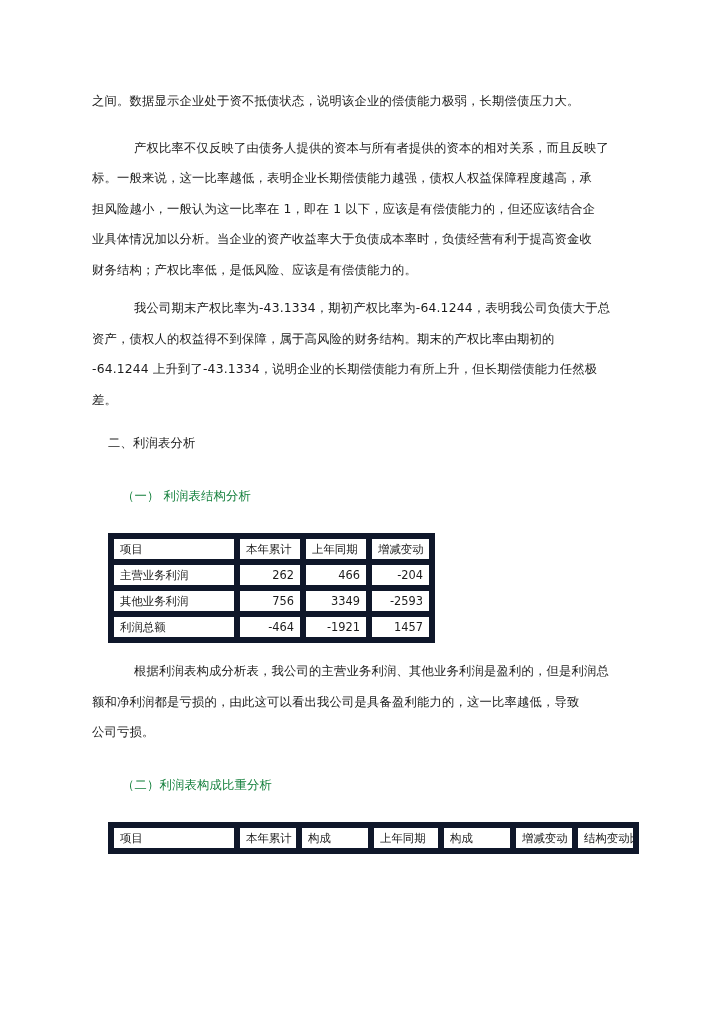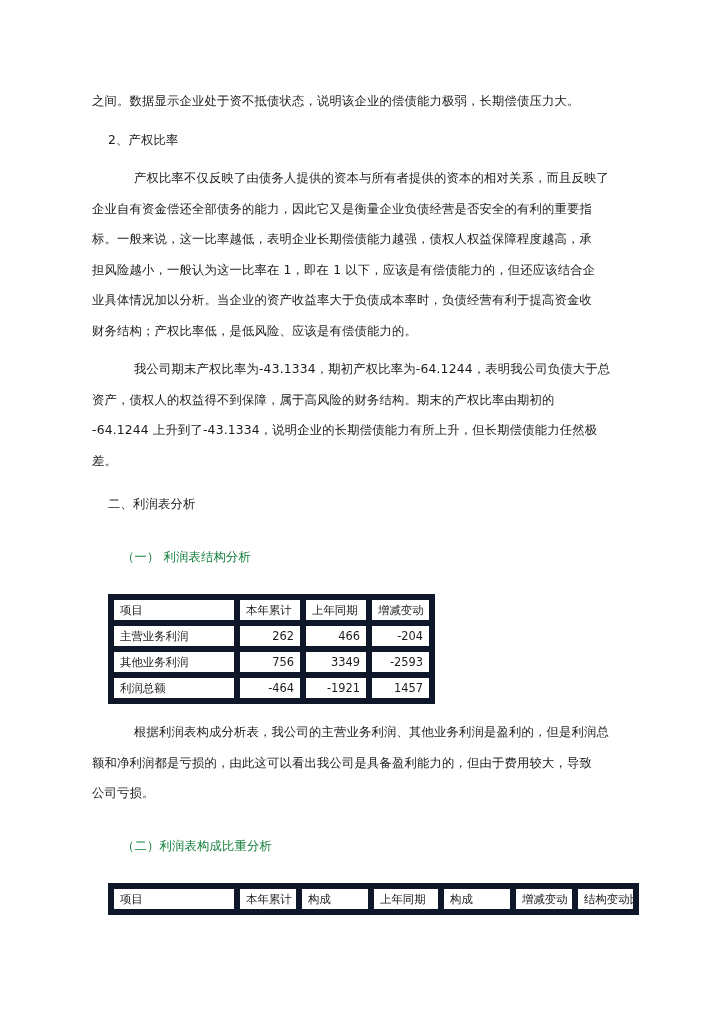--- a/index.html
+++ b/index.html
@@ -114,27 +114,25 @@
 
 <div class="page">
   <div class="content">
 
     <div class="para">
       <p class="body-line first-line">之间。数据显示企业处于资不抵债状态，说明该企业的偿债能力极弱，长期偿债压力大。</p>
     </div>
 
     <div class="spacer-sm"></div>
 
-    <p class="heading-num">2、产权比率</p>
 
     <div class="spacer-sm"></div>
 
     <div class="para">
       <p class="body-line first-line" style="text-indent:42px;">产权比率不仅反映了由债务人提供的资本与所有者提供的资本的相对关系，而且反映了</p>
-      <p class="body-line first-line">企业自有资金偿还全部债务的能力，因此它又是衡量企业负债经营是否安全的有利的重要指</p>
       <p class="body-line first-line">标。一般来说，这一比率越低，表明企业长期偿债能力越强，债权人权益保障程度越高，承</p>
       <p class="body-line first-line">担风险越小，一般认为这一比率在 1，即在 1 以下，应该是有偿债能力的，但还应该结合企</p>
       <p class="body-line first-line">业具体情况加以分析。当企业的资产收益率大于负债成本率时，负债经营有利于提高资金收</p>
       <p class="body-line first-line">财务结构；产权比率低，是低风险、应该是有偿债能力的。</p>
     </div>
 
     <div class="spacer-sm"></div>
 
     <div class="para">
       <p class="body-line first-line" style="text-indent:42px;">我公司期末产权比率为-43.1334，期初产权比率为-64.1244，表明我公司负债大于总</p>
@@ -187,21 +185,21 @@
           <td class="num">-1921</td>
           <td class="num">1457</td>
         </tr>
       </tbody>
     </table>
 
     <div class="spacer-md"></div>
 
     <div class="para">
       <p class="body-line first-line" style="text-indent:42px;">根据利润表构成分析表，我公司的主营业务利润、其他业务利润是盈利的，但是利润总</p>
-      <p class="body-line first-line">额和净利润都是亏损的，由此这可以看出我公司是具备盈利能力的，但由于费用较大，导致</p>
+      <p class="body-line first-line">额和净利润都是亏损的，由此这可以看出我公司是具备盈利能力的，这一比率越低，导致</p>
       <p class="body-line first-line">公司亏损。</p>
     </div>
 
     <div class="spacer-sm"></div>
 
     <p class="heading-sub">（二）利润表构成比重分析</p>
 
     <div class="spacer-sm"></div>
 
     <table class="doc-table" id="table-income-ratio">

